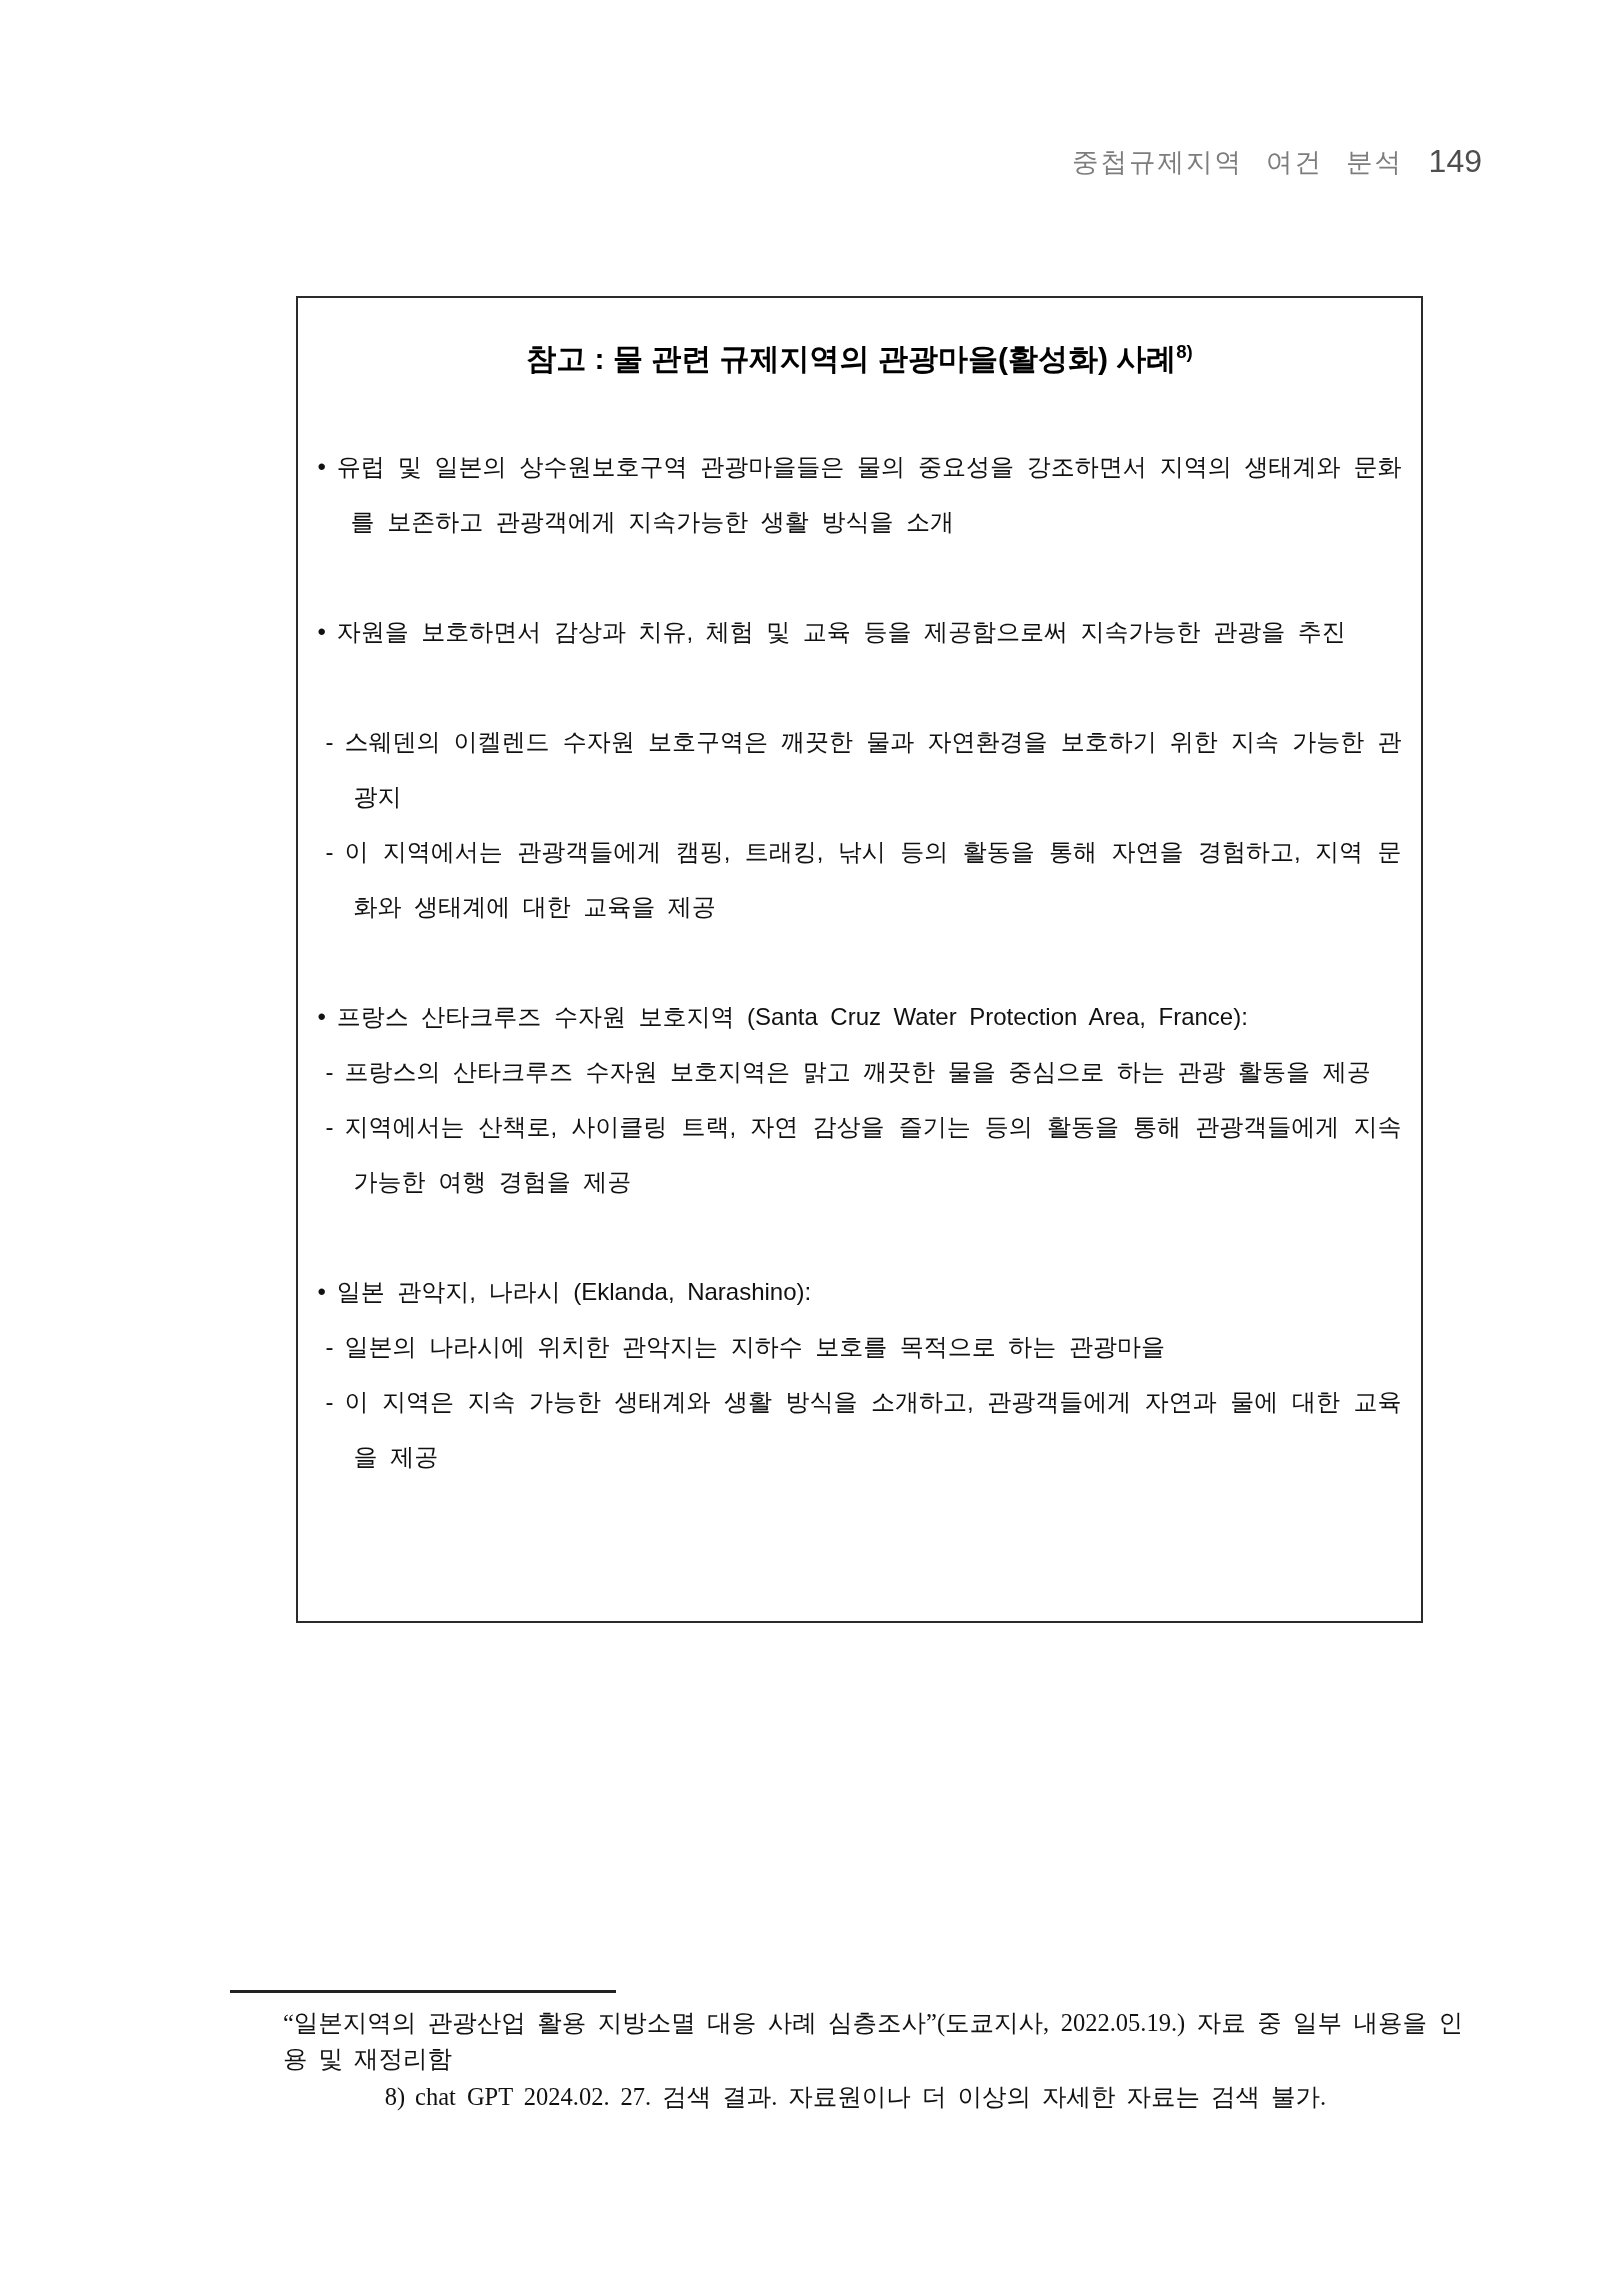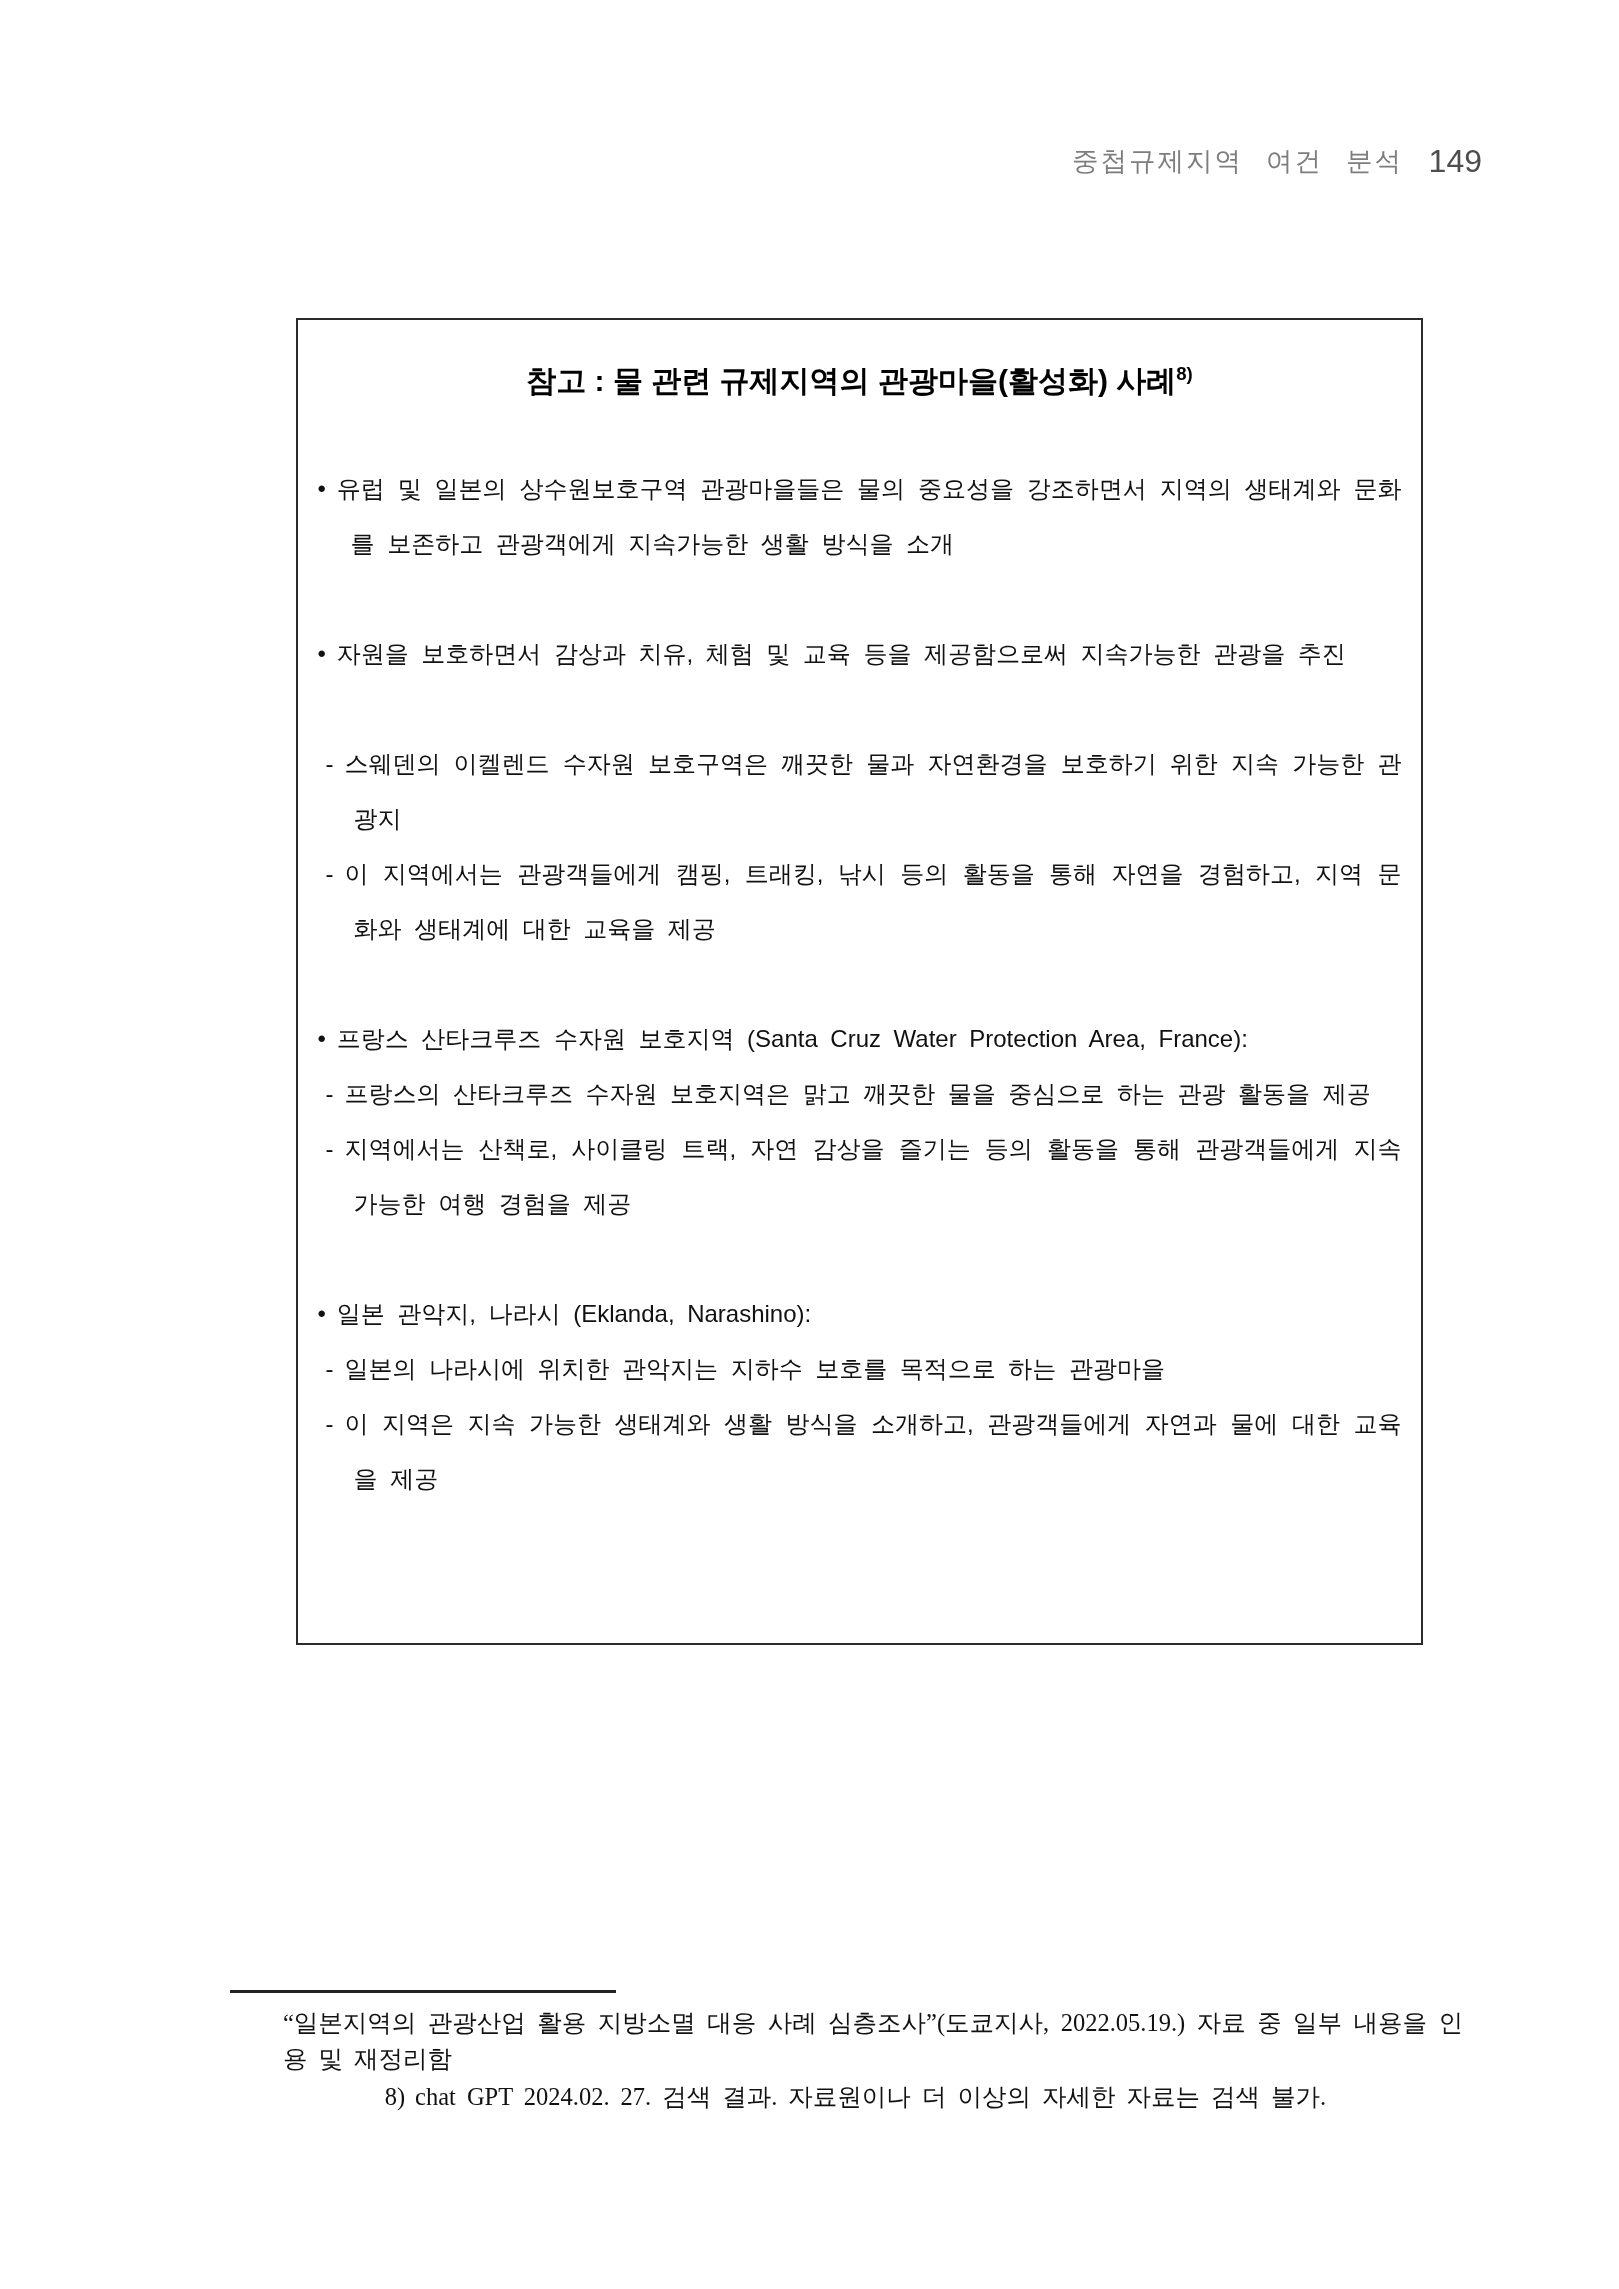--- a/index.html
+++ b/index.html
@@ -3,31 +3,31 @@
 <meta charset="utf-8">
 <style>
   html,body{margin:0;padding:0;}
   body{
     width:1619px;height:2290px;background:#ffffff;position:relative;
     font-family:"Liberation Sans",sans-serif;color:#111111;
   }
   
   .page-header{
     position:absolute;top:143px;right:137px;
-    display:flex;align-items:flex-start;gap:25.5px;
+    display:flex;align-items:center;gap:25.5px;
   }
   .section-title{
     font-size:26.5px;color:#7d7d7d;letter-spacing:2px;word-spacing:13.7px;
   }
   .page-number{
     font-size:32px;color:#4e4e4e;
   }
   
   .ref-box{
-    position:absolute;left:296px;top:318px;width:1127px;height:1327px;
+    position:absolute;left:296px;top:296px;width:1127px;height:1327px;
     border:2px solid #2b2b2b;box-sizing:border-box;
     padding:0 19.6px;overflow:hidden;background:#ffffff;
   }
   .box-title{
     margin-top:41px;text-align:center;font-weight:bold;
     font-size:30px;line-height:39px;color:#000000;
   }
   .box-title .fn-ref{
     font-size:18.6px;vertical-align:super;line-height:0;font-weight:bold;
   }

